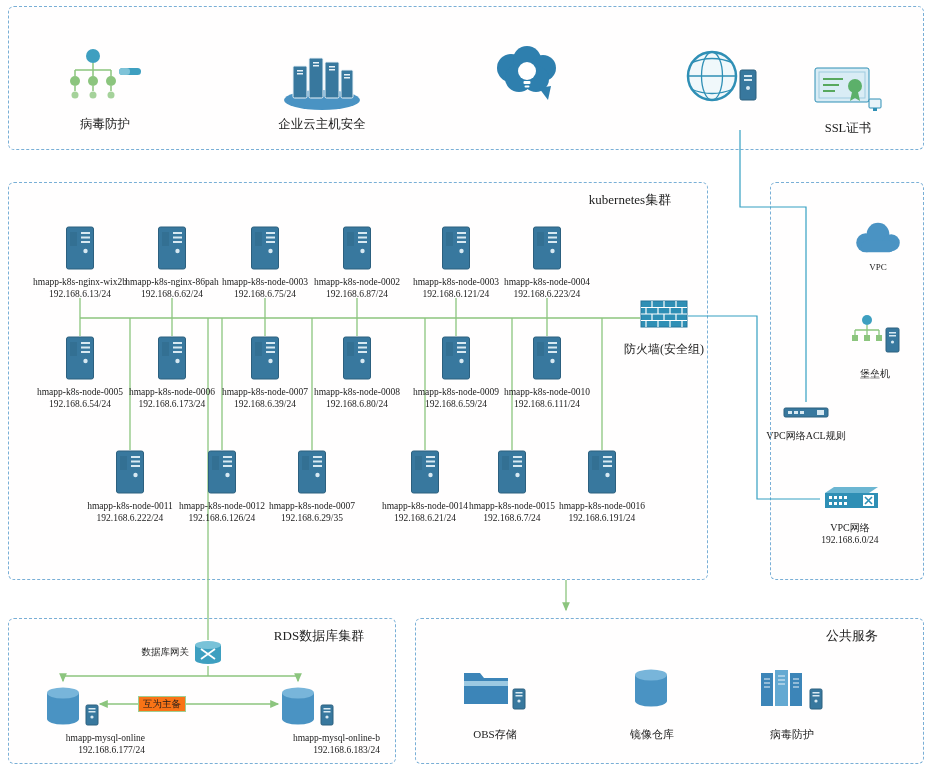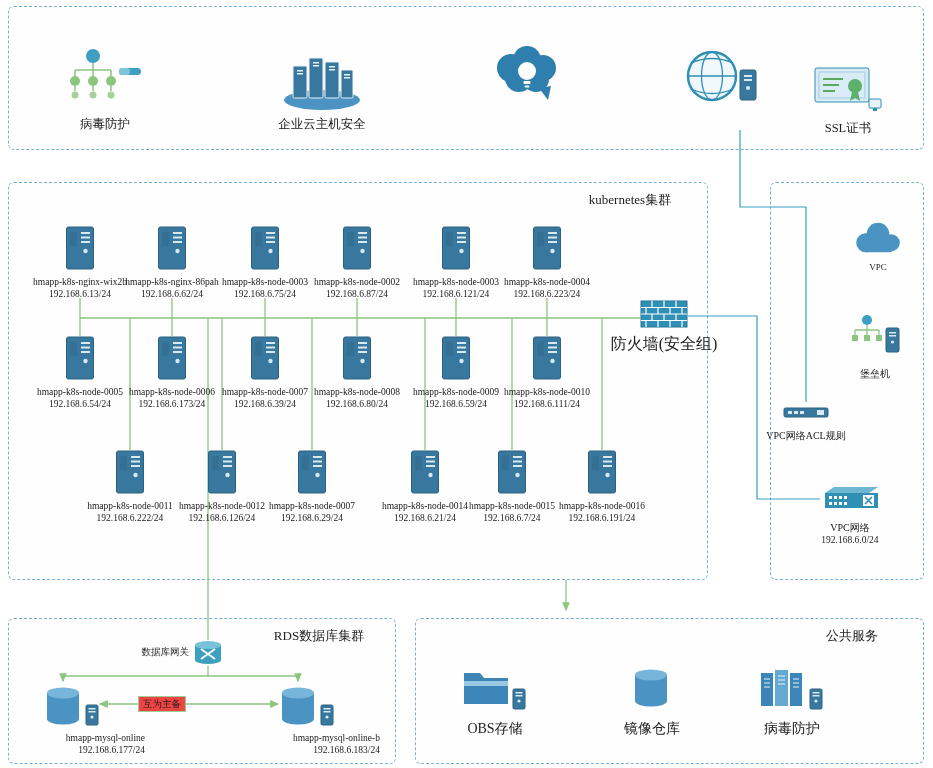--- a/index.html
+++ b/index.html
@@ -8,33 +8,33 @@
   .box{position:absolute;border:1px dashed #79afd6;border-radius:6px;background:#fffefe;z-index:1}
   .wires{position:absolute;left:0;top:0;z-index:2;pointer-events:none}
   .title{position:absolute;font-size:13px;color:#222;z-index:3;text-align:center;white-space:nowrap}
   .svc{position:absolute;text-align:center;z-index:4}
   .svc .ia{display:flex;align-items:flex-end;justify-content:center;height:72px}
   .svc .lb{font-size:12.5px;margin-top:4px;white-space:nowrap}
   .node{position:absolute;width:110px;text-align:center;z-index:4}
   .nm,.ip{font-size:9.5px;line-height:11.5px;white-space:nowrap}
   .nm{margin-top:3px}
   .fw{position:absolute;width:110px;text-align:center;z-index:4}
-  .fw .lb{font-size:16px;margin-top:2px}
+  .fw .lb{font-size:12px;margin-top:9px}
   .rt{position:absolute;width:140px;text-align:center;z-index:4}
   .rt .lb{font-size:10px;margin-top:5px;white-space:nowrap}
   .rt .ip{font-size:9.5px}
   .dbnode{position:absolute;width:140px;text-align:right;z-index:4}
   .dbicons{position:relative;width:64px;height:46px;margin:0 auto}
   .dbicons .cyl{position:absolute;left:2px;top:2px}
   .dbicons .mini{position:absolute;left:42px;top:20px}
   .gwlabel{position:absolute;z-index:4;font-size:9.5px;text-align:right}
-  .mutual{position:absolute;z-index:5;font-size:9.5px;background:#ef4444;border:1px solid #9fce92;padding:0 4px;line-height:14px}
+  .mutual{position:absolute;z-index:5;font-size:9.5px;background:#f97316;border:1px solid #9fce92;padding:0 4px;line-height:14px}
   .pub{position:absolute;width:140px;text-align:center;z-index:4}
   .pub .ia{position:relative;width:66px;height:52px;margin:0 auto}
-  .pub .lb{font-size:14px;margin-top:4px;white-space:nowrap}
+  .pub .lb{font-size:11px;margin-top:11px;white-space:nowrap}
   .defs{position:absolute;width:0;height:0;overflow:hidden}
 </style>
 </head>
 <body>
 
 <svg class="defs" aria-hidden="true">
   <defs>
     <symbol id="sym-server" viewBox="0 0 30 44">
       <rect x="1.5" y="1" width="27" height="42" rx="2" fill="#38789e" stroke="#2c607f"></rect>
       <rect x="5" y="6" width="7" height="14" fill="#2c607f" opacity="0.35"></rect>
@@ -325,21 +325,21 @@
     </svg><div class="nm">hmapp-k8s-node-0010</div><div class="ip">192.168.6.111/24</div></div>
 
 <div class="node" style="left:75px;top:450px"><svg width="30" height="44">
       <use href="#sym-server"></use>
     </svg><div class="nm">hmapp-k8s-node-0011</div><div class="ip">192.168.6.222/24</div></div>
 <div class="node" style="left:167px;top:450px"><svg width="30" height="44">
       <use href="#sym-server"></use>
     </svg><div class="nm">hmapp-k8s-node-0012</div><div class="ip">192.168.6.126/24</div></div>
 <div class="node" style="left:257px;top:450px"><svg width="30" height="44">
       <use href="#sym-server"></use>
-    </svg><div class="nm">hmapp-k8s-node-0007</div><div class="ip">192.168.6.29/24</div></div>
+    </svg><div class="nm">hmapp-k8s-node-0007</div><div class="ip">192.168.6.29/35</div></div>
 <div class="node" style="left:370px;top:450px"><svg width="30" height="44">
       <use href="#sym-server"></use>
     </svg><div class="nm">hmapp-k8s-node-0014</div><div class="ip">192.168.6.21/24</div></div>
 <div class="node" style="left:457px;top:450px"><svg width="30" height="44">
       <use href="#sym-server"></use>
     </svg><div class="nm">hmapp-k8s-node-0015</div><div class="ip">192.168.6.7/24</div></div>
 <div class="node" style="left:547px;top:450px"><svg width="30" height="44">
       <use href="#sym-server"></use>
     </svg><div class="nm">hmapp-k8s-node-0016</div><div class="ip">192.168.6.191/24</div></div>
 

